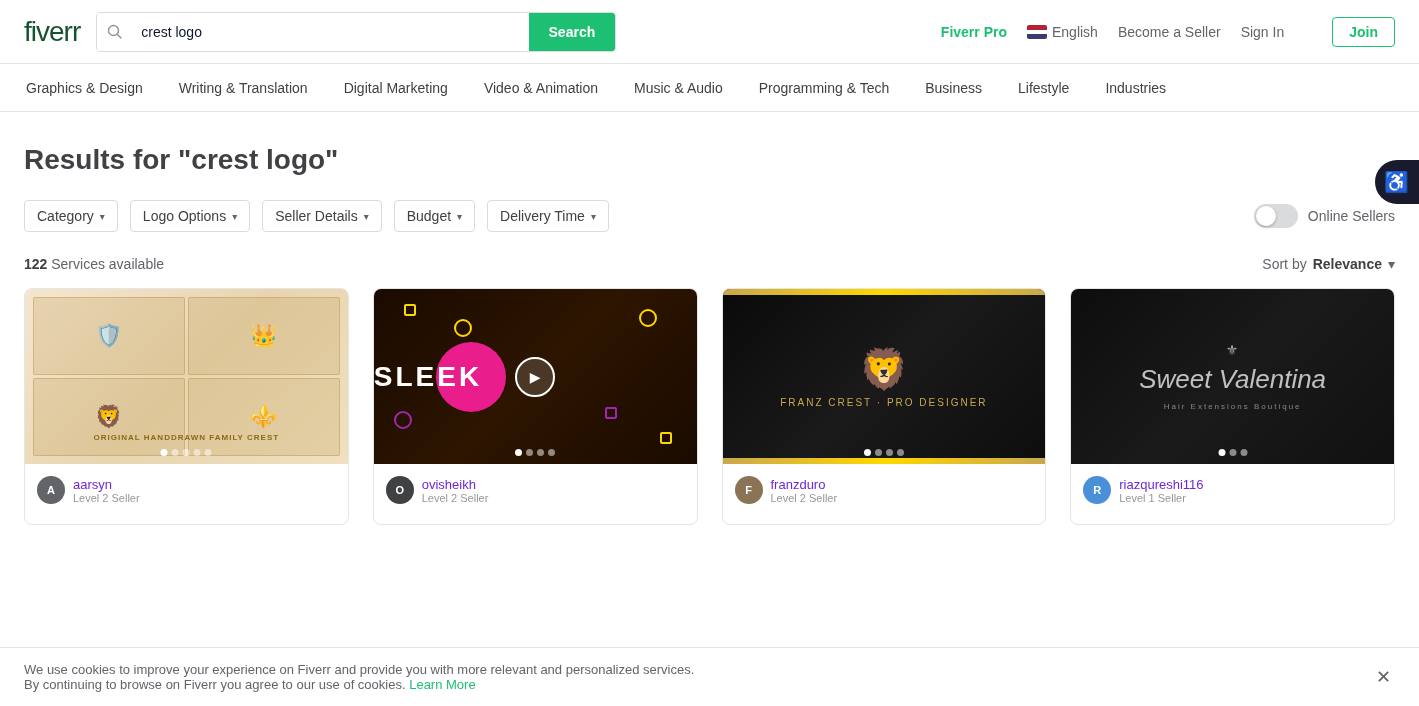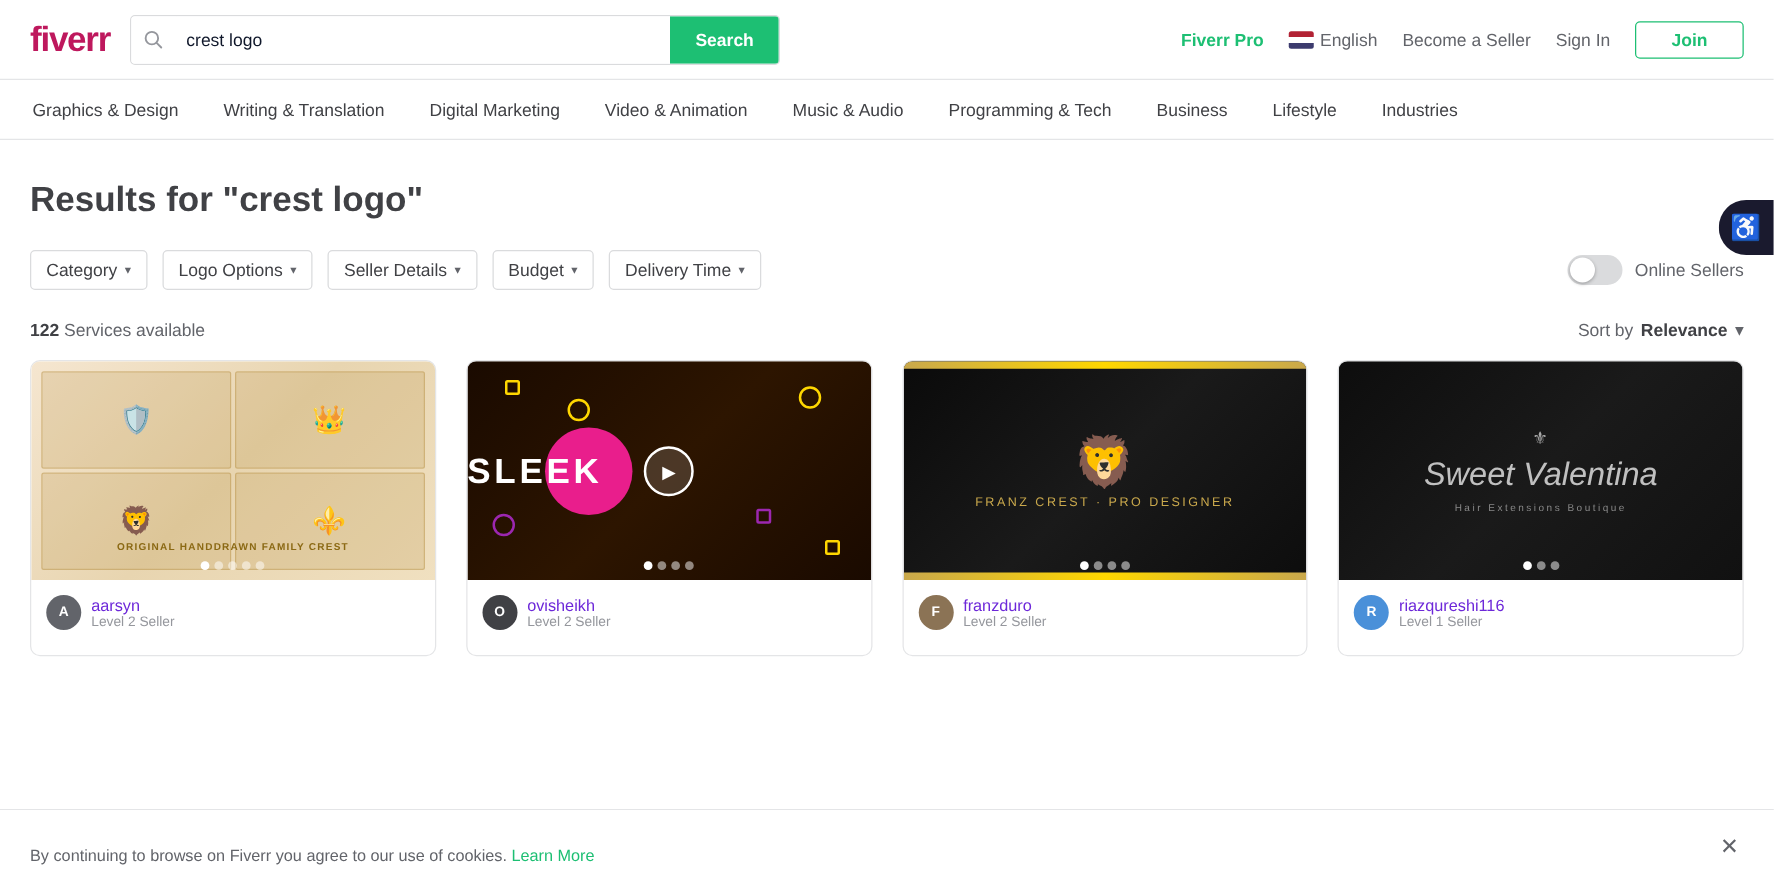--- a/index.html
+++ b/index.html
@@ -9,22 +9,22 @@
     .header {
       display: flex;
       align-items: center;
       padding: 0 24px;
       height: 64px;
       border-bottom: 1px solid #e4e5e7;
       gap: 16px;
     }
     .logo {
       font-size: 28px;
-      font-weight: 700;
-      color: #be185d;
+      font-weight: 400;
+      color: #14532d;
       letter-spacing: -1px;
       flex-shrink: 0;
     }
     .search-bar {
       display: flex;
       flex: 1;
       max-width: 520px;
       border: 1px solid #dadbdd;
       border-radius: 4px;
       overflow: hidden;
@@ -90,25 +90,26 @@
     .sign-in {
       font-size: 14px;
       color: #62646a;
       cursor: pointer;
       text-align: center;
     }
     .join-btn {
       border: 1px solid #1dbf73;
       color: #1dbf73;
       background: #fff;
-      padding: 6px 28px;
+      padding: 6px 16px;
       border-radius: 4px;
       font-size: 14px;
       font-weight: 600;
       cursor: pointer;
+      margin-left: 28px;
     }
 
     
     .nav {
       display: flex;
       align-items: center;
       border-bottom: 1px solid #e4e5e7;
       padding: 0 24px;
       gap: 32px;
       height: 48px;
@@ -598,18 +599,18 @@
           </div>
         </div>
       </div>
     </div>
 
   </div>
 </main>
 
 <div class="cookie-banner">
   <div class="cookie-text">
-    <br>
+    <span>We use cookies to improve your experience on Fiverr and provide you with more relevant and personalized services.</span><br>
     <span>By continuing to browse on Fiverr you agree to our use of cookies.</span>
     <a href="#">Learn More</a>
   </div>
   <button class="cookie-close">✕</button>
 </div>
 
 </body></html>

